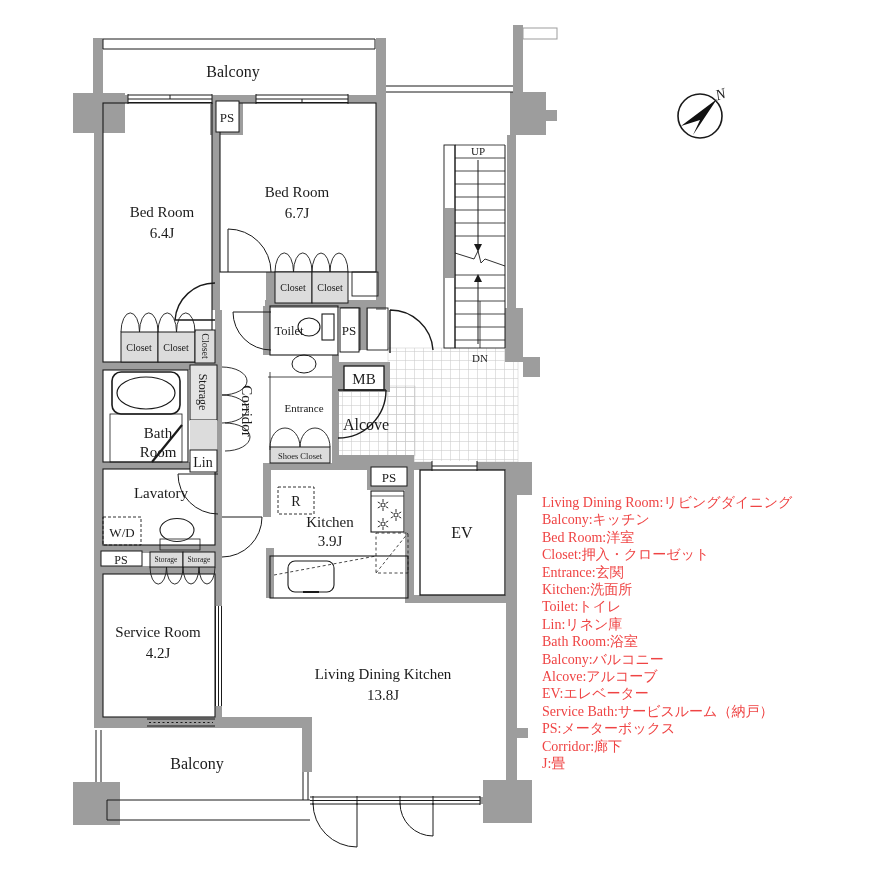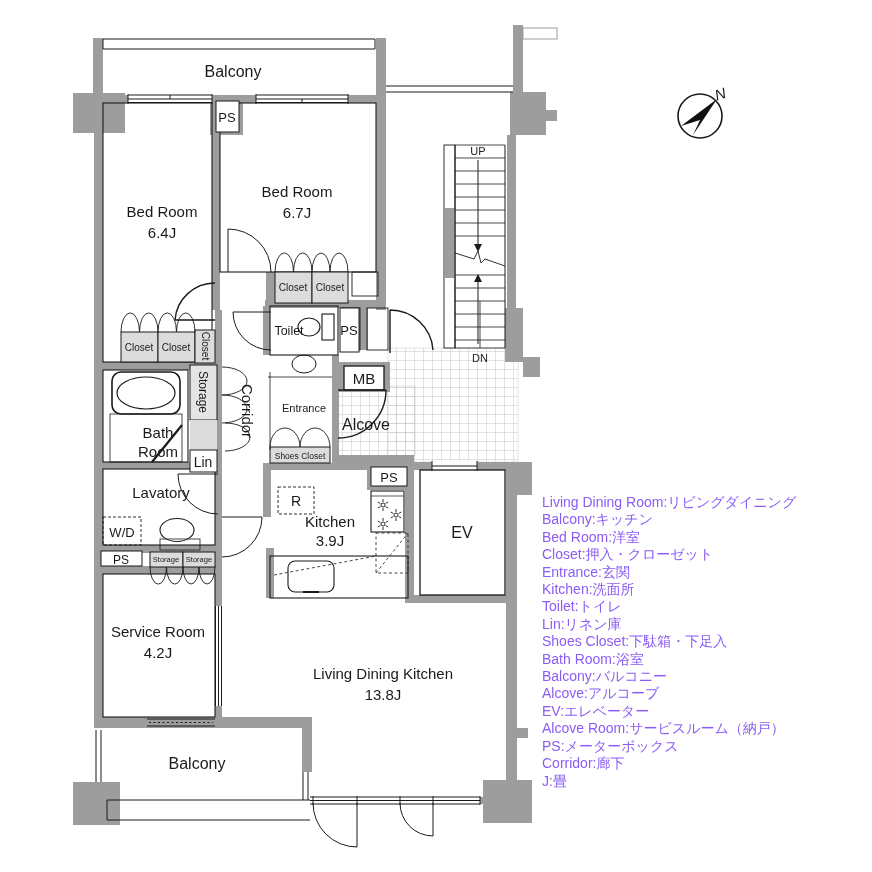--- a/index.html
+++ b/index.html
@@ -1,27 +1,27 @@
 <!DOCTYPE html>
 <html><head>
 <meta charset="utf-8">
 <style>
   html,body{margin:0;padding:0;background:#fff;}
   #stage{position:relative;width:872px;height:868px;background:#ffffff;overflow:hidden;
-         font-family:Liberation Sans, sans-serif;}
+         font-family:Liberation Serif, serif;}
   #plan-svg{position:absolute;left:0;top:0;}
   svg text{fill:#1a1a1a;}
   .room-label{font-size:15px;text-anchor:middle;}
   .room-label-lg{font-size:16px;text-anchor:middle;}
   .small-label{font-size:10px;text-anchor:middle;}
   .tiny-label{font-size:7.5px;text-anchor:middle;}
   .mid-label{font-size:13px;text-anchor:middle;}
   .updn-label{font-size:11px;text-anchor:middle;}
   #legend{position:absolute;left:542px;top:494px;width:330px;
-          font-size:14px;line-height:17.4px;color:#8b5cf6;white-space:nowrap;}
+          font-size:14px;line-height:17.4px;color:#ef4444;white-space:nowrap;}
 </style>
 </head>
 <body>
 
 <div id="stage">
 
 <svg id="plan-svg" width="872" height="872" viewBox="0 0 872 872">
   <defs>
     <pattern id="tile" width="9" height="9" patternUnits="userSpaceOnUse">
       <path d="M 9 0 L 0 0 L 0 9" fill="none" stroke="#c6c6c6" stroke-width="1"></path>
@@ -288,24 +288,23 @@
 
 <div id="legend">
   <div>Living Dining Room:リビングダイニング</div>
   <div>Balcony:キッチン</div>
   <div>Bed Room:洋室</div>
   <div>Closet:押入・クローゼット</div>
   <div>Entrance:玄関</div>
   <div>Kitchen:洗面所</div>
   <div>Toilet:トイレ</div>
   <div>Lin:リネン庫</div>
-  <div>Shoes Closet:下駄箱・下足入</div>
   <div>Bath Room:浴室</div>
   <div>Balcony:バルコニー</div>
   <div>Alcove:アルコーブ</div>
   <div>EV:エレベーター</div>
-  <div>Alcove Room:サービスルーム（納戸）</div>
+  <div>Service Bath:サービスルーム（納戸）</div>
   <div>PS:メーターボックス</div>
   <div>Corridor:廊下</div>
   <div>J:畳</div>
 </div>
 
 </div>
 
 </body></html>

